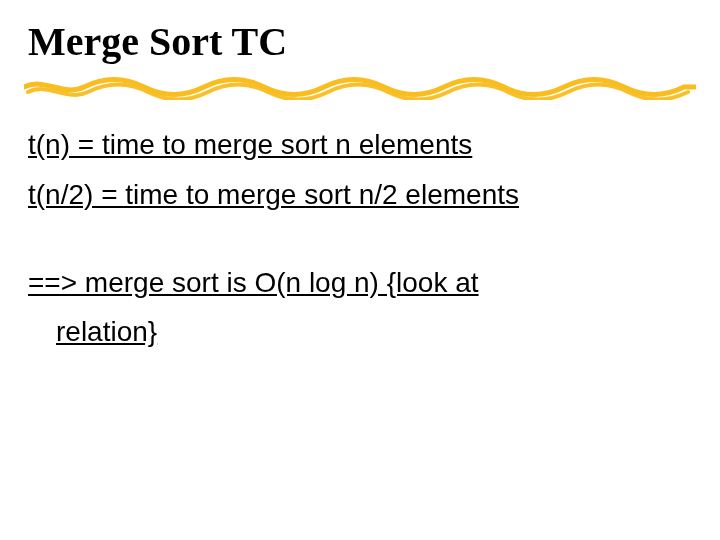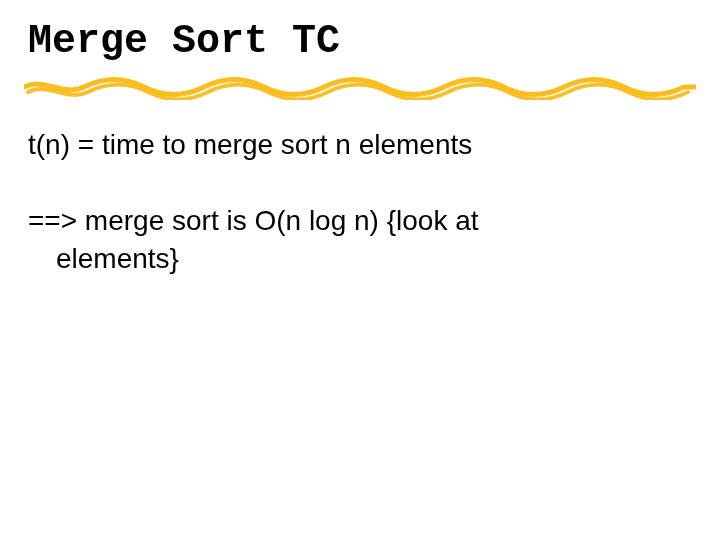--- a/index.html
+++ b/index.html
@@ -12,21 +12,21 @@
     overflow: hidden;
   }
   .slide {
     position: relative;
     width: 720px;
     height: 540px;
     box-sizing: border-box;
     padding: 20px 28px 0 28px;
   }
   .title {
-    font-family: Liberation Mono, monospace;
+    font-family: Liberation Serif, serif;
     font-weight: 900;
     font-size: 40px;
     color: #000000;
     letter-spacing: 0px;
     margin: 0;
     line-height: 1.1;
   }
   .underline-wrap {
     position: relative;
     height: 26px;
@@ -39,21 +39,22 @@
     top: 0;
     width: 672px;
     height: 26px;
   }
   .body {
     font-size: 28px;
     color: #000000;
     line-height: 1.35;
   }
   .para {
-    margin: 0 0 0 0;
+    margin: 12px 0 0 0;
+    text-decoration: underline;
   }
   .gap {
     height: 38px;
   }
   .indent-cont {
     padding-left: 28px;
   }
 </style>
 </head>
 <body>
@@ -87,20 +88,21 @@
                S 404 28, 424 18
                S 464 8, 484 18
                S 524 28, 544 18
                S 584 8, 604 18
                S 644 28, 664 18" fill="none" stroke="#f8bd1f" stroke-width="4" stroke-linecap="round" opacity="0.95"></path>
     </svg>
   </div>
 
   <div class="body">
     <p class="para">t(n) = time to merge sort n elements</p>
+    <p class="para">t(n/2) = time to merge sort n/2 elements</p>
 
     <div class="gap"></div>
 
     <p class="para">==&gt; merge sort is O(n log n) {look at</p>
-    <p class="para indent-cont">elements}</p>
+    <p class="para indent-cont">relation}</p>
   </div>
 
 </div>
 
 </body></html>

